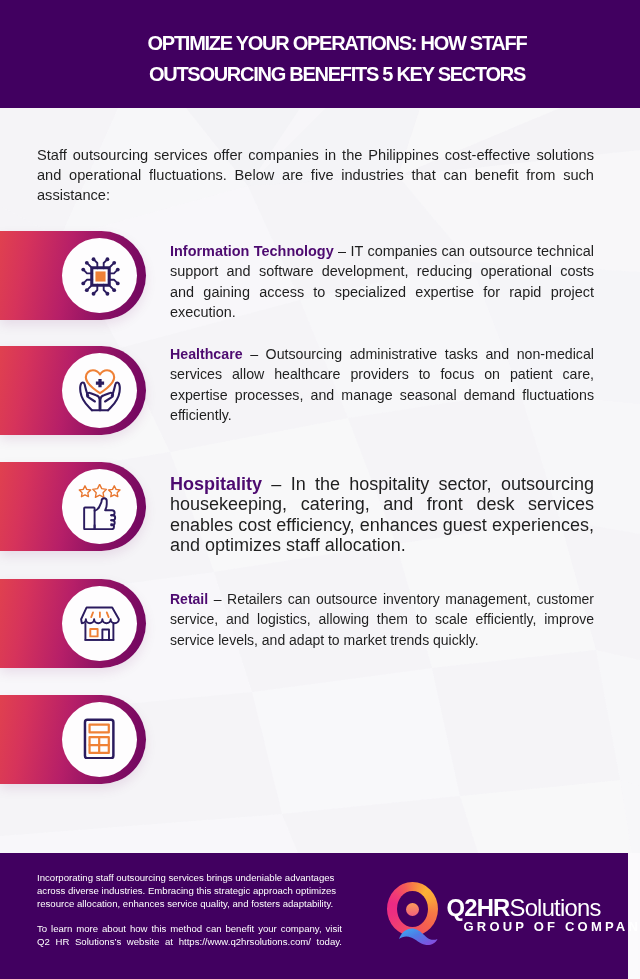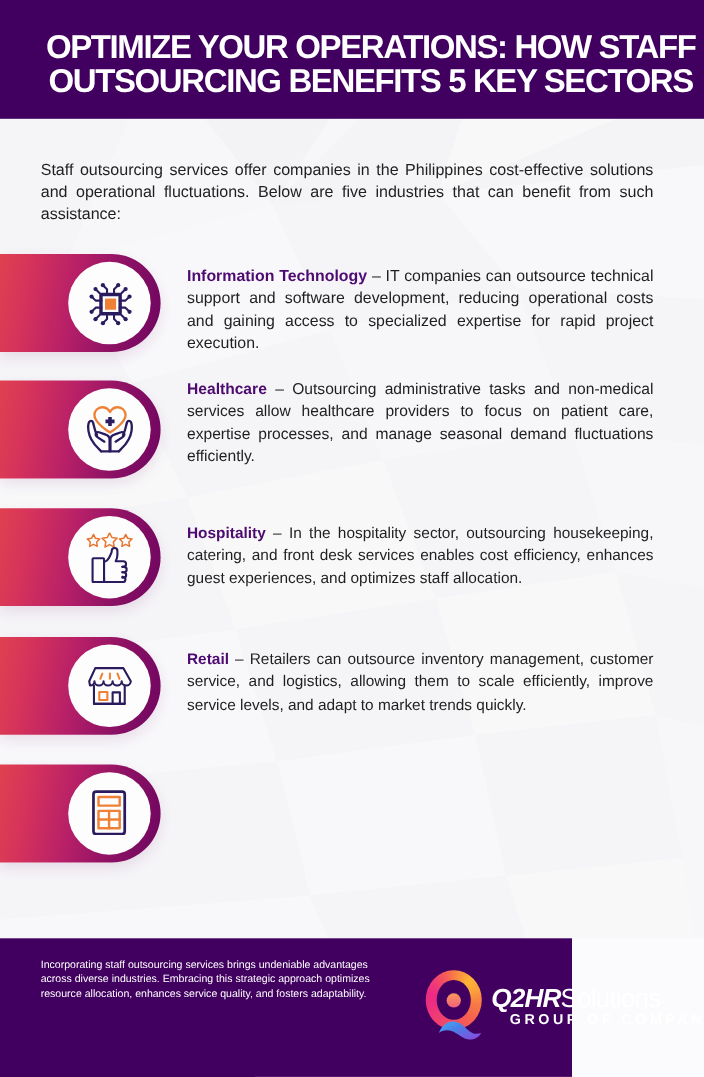--- a/index.html
+++ b/index.html
@@ -3,43 +3,43 @@
 <meta charset="utf-8">
 <title>Infographic</title>
 <style>
   *{box-sizing:border-box;margin:0;padding:0;}
   html,body{width:640px;height:979px;}
   body{font-family:"Liberation Sans",sans-serif;background:#fbfafc;overflow:hidden;}
   .page{position:relative;width:640px;height:979px;overflow:hidden;background:#fbfafc;}
   .bg{position:absolute;left:0;top:0;width:640px;height:979px;z-index:0;}
   .header{position:absolute;left:0;top:0;width:640px;height:108px;background:#410060;z-index:5;}
   .title{position:absolute;left:0;top:28px;width:640px;text-align:center;color:#ffffff;
-         font-weight:bold;font-size:30px;line-height:31px;letter-spacing:-1.27px;padding-left:34px;}
+         font-weight:bold;font-size:20px;line-height:31px;letter-spacing:-1.27px;padding-left:34px;}
   .intro{position:absolute;left:37px;top:145px;width:557px;font-size:14.6px;line-height:20.1px;
          color:#1f1f1f;text-align:justify;z-index:3;}
   .pill{position:absolute;left:0;height:89px;width:146px;border-radius:0 45px 45px 0;z-index:2;box-shadow:0 5px 12px rgba(110,5,96,0.10);
         background:linear-gradient(100deg,#e0414f 0%,#d6335b 18%,#b61f68 46%,#8c1164 72%,#6e0560 100%);}
   .circ{position:absolute;width:75px;height:75px;border-radius:50%;background:#fefdfe;left:62px;z-index:3;}
   .ico{position:absolute;width:44px;height:44px;left:78px;z-index:4;}
   .sec{position:absolute;left:170px;width:424px;line-height:20.4px;
        color:#1f1f1f;text-align:justify;z-index:3;}
   .sec b{color:#4d0a70;font-weight:bold;}
-  .footer{position:absolute;left:0;top:853px;width:520px;height:126px;background:#410060;z-index:6;}
+  .footer{position:absolute;left:0;top:853px;width:628px;height:126px;background:#410060;z-index:6;}
   .fwrap{position:absolute;left:37px;top:18px;width:305px;color:#ffffff;font-size:9.6px;line-height:13.1px;}
   .fp2{text-align:justify;text-align-last:justify;width:305px;margin-top:12.1px;}
   .logo{position:absolute;left:383px;top:25px;width:62px;height:62px;}
   .qring{position:absolute;left:4.2px;top:4.0px;width:50.8px;height:54.0px;border-radius:50%;
     background:conic-gradient(from 285deg,#ed2a84 0deg,#f03b76 26deg,#f55b58 56deg,#fa8a40 84deg,#fdb235 112deg,#fba13b 140deg,#f77a45 175deg,#f5604f 215deg,#f25061 250deg,#ef4170 290deg,#ed2f80 330deg,#ed2a84 360deg);}
   .qhole{position:absolute;left:14.2px;top:13.1px;width:30.8px;height:35.8px;border-radius:50%;background:#410060;}
   .qdot{position:absolute;left:23.1px;top:25.0px;width:12.9px;height:13.0px;border-radius:50%;
     background:linear-gradient(180deg,#fb9a5a,#f1607c);}
   .qwave{position:absolute;left:0;top:0;width:62px;height:62px;overflow:visible;}
   .ltext{position:absolute;left:446.5px;top:43px;color:#fff;}
   .lmain{font-size:23.8px;letter-spacing:-0.77px;line-height:24px;white-space:nowrap;}
-  .lmain .b{font-weight:bold;font-style:italic;}
+  .lmain .b{font-weight:bold;}
   .ltag{margin-left:17px;font-size:13px;letter-spacing:3.2px;line-height:14px;white-space:nowrap;font-weight:bold;}
 </style>
 </head>
 <body>
 
 <div class="page">
   <svg class="bg" viewBox="0 0 640 979" preserveAspectRatio="none">
 <rect width="640" height="979" fill="#fbfafc"></rect>
 <g fill="#ededf1">
 <polygon points="0,108 118,108 60,238 0,206" opacity="0.45"></polygon>
@@ -141,21 +141,21 @@
 <path d="M39.6 4.0 l1.92 3.9 4.3 0.63 -3.11 3.03 0.73 4.28 -3.84 -2.02 -3.84 2.02 0.73 -4.28 -3.11 -3.03 4.3 -0.63 Z"></path>
 </g>
 <g stroke="#2a1b5e" stroke-width="2.1">
 <rect x="6.7" y="27.6" width="11.4" height="23.8" rx="0.9"></rect>
 <path d="M18.1 31.3 c2.3 -0.7 4.0 -2.1 5.0 -4.2 l2.1 -4.4 c0.4 -0.85 0.55 -1.5 0.55 -2.4 c0 -1.55 1.25 -2.8 2.8 -2.8 c1.55 0 2.8 1.25 2.8 2.8 v3.9 c0 2.3 -0.6 4.5 -1.75 6.4 h7.55 c1.55 0 2.8 1.25 2.8 2.8 c0 1.55 -1.25 2.8 -2.8 2.8 h-0.9"></path>
 <path d="M36.25 36.2 h1.6 c1.5 0 2.7 1.2 2.7 2.7 c0 1.5 -1.2 2.7 -2.7 2.7 h-1.6"></path>
 <path d="M36.25 41.6 h1.1 c1.5 0 2.7 1.2 2.7 2.7 c0 1.5 -1.2 2.7 -2.7 2.7 h-1.1"></path>
 <path d="M18.1 47.0 v4.4 h18.5 c1.5 0 2.7 -1.2 2.7 -2.7 c0 -1.5 -1.2 -2.7 -2.7 -2.7 h-0.35"></path>
 </g>
     </svg>
-  <div class="sec" style="top:474px;font-size:14.0px"><b>Hospitality</b> <span>–</span> <span>In the hospitality sector, outsourcing housekeeping, catering, and front desk services enables cost efficiency, enhances guest experiences, and optimizes staff allocation.</span></div>
+  <div class="sec" style="top:474px;font-size:18px"><b>Hospitality</b> <span>–</span> <span>In the hospitality sector, outsourcing housekeeping, catering, and front desk services enables cost efficiency, enhances guest experiences, and optimizes staff allocation.</span></div>
   <div class="pill" style="top:579px"></div>
   <div class="circ" style="top:586px"></div>
   <svg class="ico" style="top:599px" viewBox="0 0 48 48" fill="none" stroke-linecap="round" stroke-linejoin="round">
 <g stroke="#ef8136" stroke-width="2.0">
 <path d="M16.4 14.6 L14.4 19.7"></path>
         <path d="M23.9 14.6 L23.9 19.7"></path>
         <path d="M31.4 14.6 L33.4 19.7"></path>
       </g>
 <g stroke="#2a1b5e" stroke-width="2.1">
 <path d="M3.4 22.1 L9.4 9.2 H37.3 L44.6 22.1 C44.6 24.5 42.5 26.4 40.1 26.4 C37.6 26.4 35.6 24.5 35.6 22.1 C35.6 24.5 33.5 26.4 31.1 26.4 C28.6 26.4 26.6 24.5 26.6 22.1 C26.6 24.5 24.5 26.4 22.1 26.4 C19.6 26.4 17.6 24.5 17.6 22.1 C17.6 24.5 15.5 26.4 13.1 26.4 C10.6 26.4 8.6 24.5 8.6 22.1 C8.6 24.4 6.6 26.3 4.2 26.4 C3.9 25.2 3.6 23.5 3.4 22.1 Z"></path>
@@ -172,20 +172,21 @@
 <rect x="7.6" y="5.1" width="31.0" height="42.1" rx="2.7" stroke="#2a1b5e" stroke-width="2.7"></rect>
 <rect x="12.6" y="10.4" width="21.0" height="8.6" stroke="#ef8136" stroke-width="2.4"></rect>
 <rect x="12.6" y="24.2" width="21.0" height="17.2" stroke="#ef8136" stroke-width="2.4"></rect>
 <path d="M23.1 24.2 V41.4" stroke="#ef8136" stroke-width="2.4"></path>
 <path d="M12.6 32.8 H33.6" stroke="#ef8136" stroke-width="2.4"></path>
     </svg>
 
   <div class="footer">
     <div class="fwrap">
       <p class="fp1">Incorporating staff outsourcing services brings undeniable advantages across diverse industries. Embracing this strategic approach optimizes resource allocation, enhances service quality, and fosters adaptability.</p>
+      <p class="fp2">To learn more about how this method can benefit your company, visit Q2 HR Solutions’s website at https://www.q2hrsolutions.com/ today.</p>
     </div>
     <div class="logo">
       <div class="qring"></div>
       <div class="qhole"></div>
       <div class="qdot"></div>
       <svg class="qwave" viewBox="0 0 62 62">
         <defs>
             <linearGradient id="qw" x1="0.02" y1="0.1" x2="0.98" y2="0.95">
         <stop offset="0" stop-color="#3fa8f4"></stop>
               <stop offset="0.4" stop-color="#4d7ce6"></stop>

